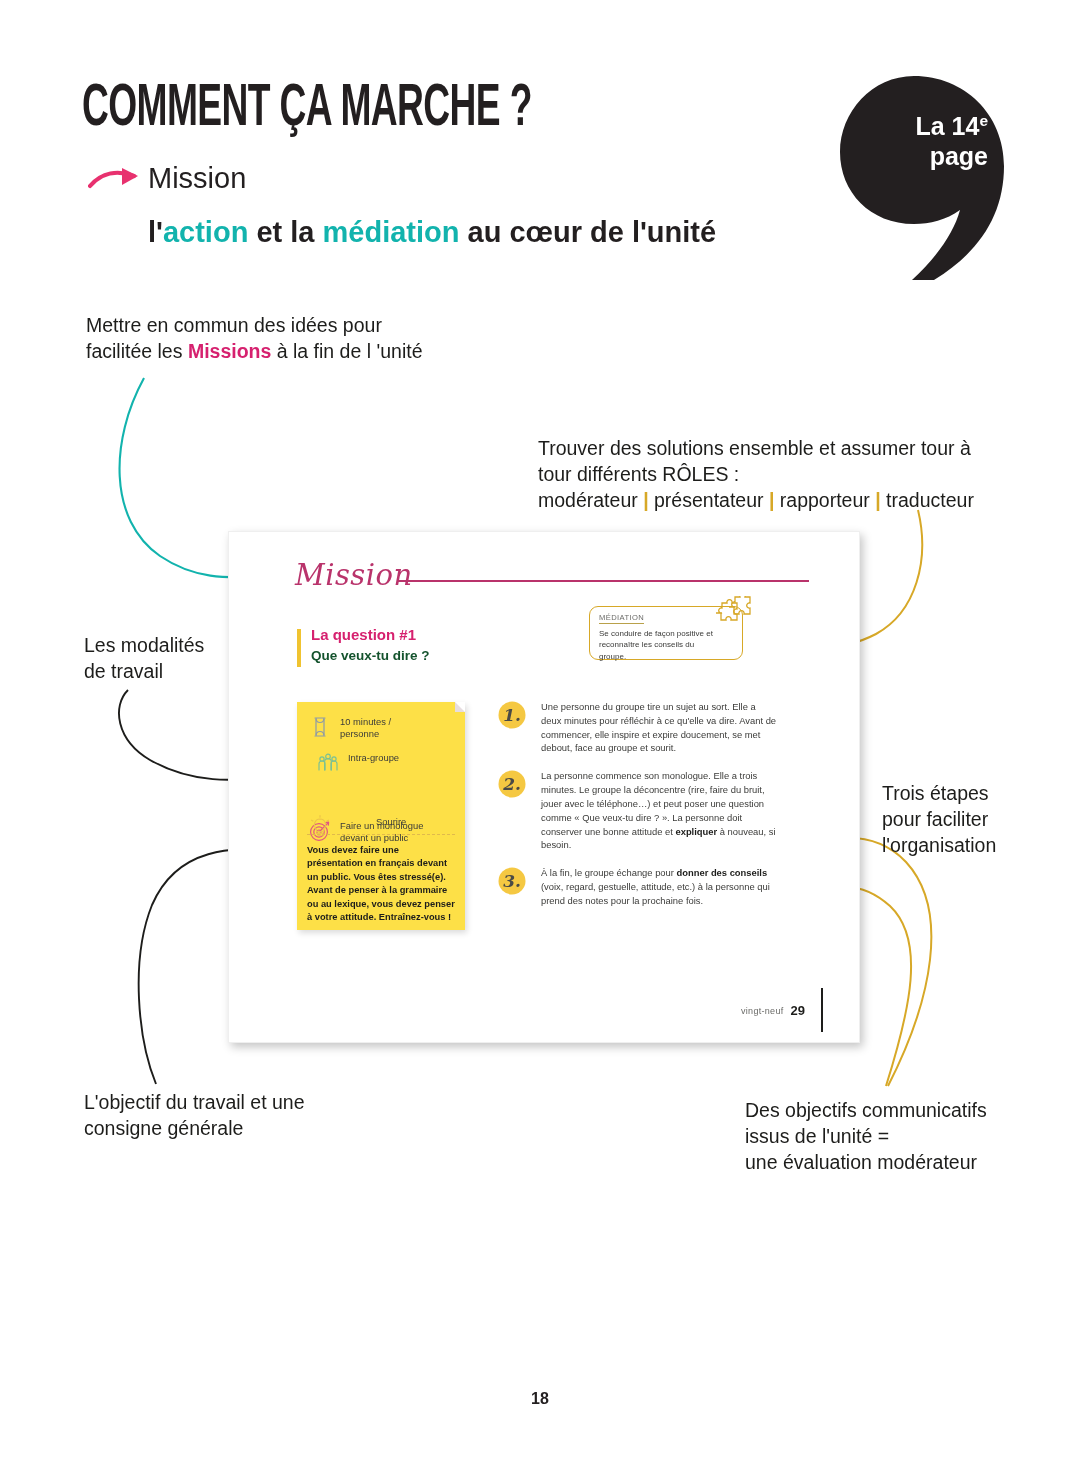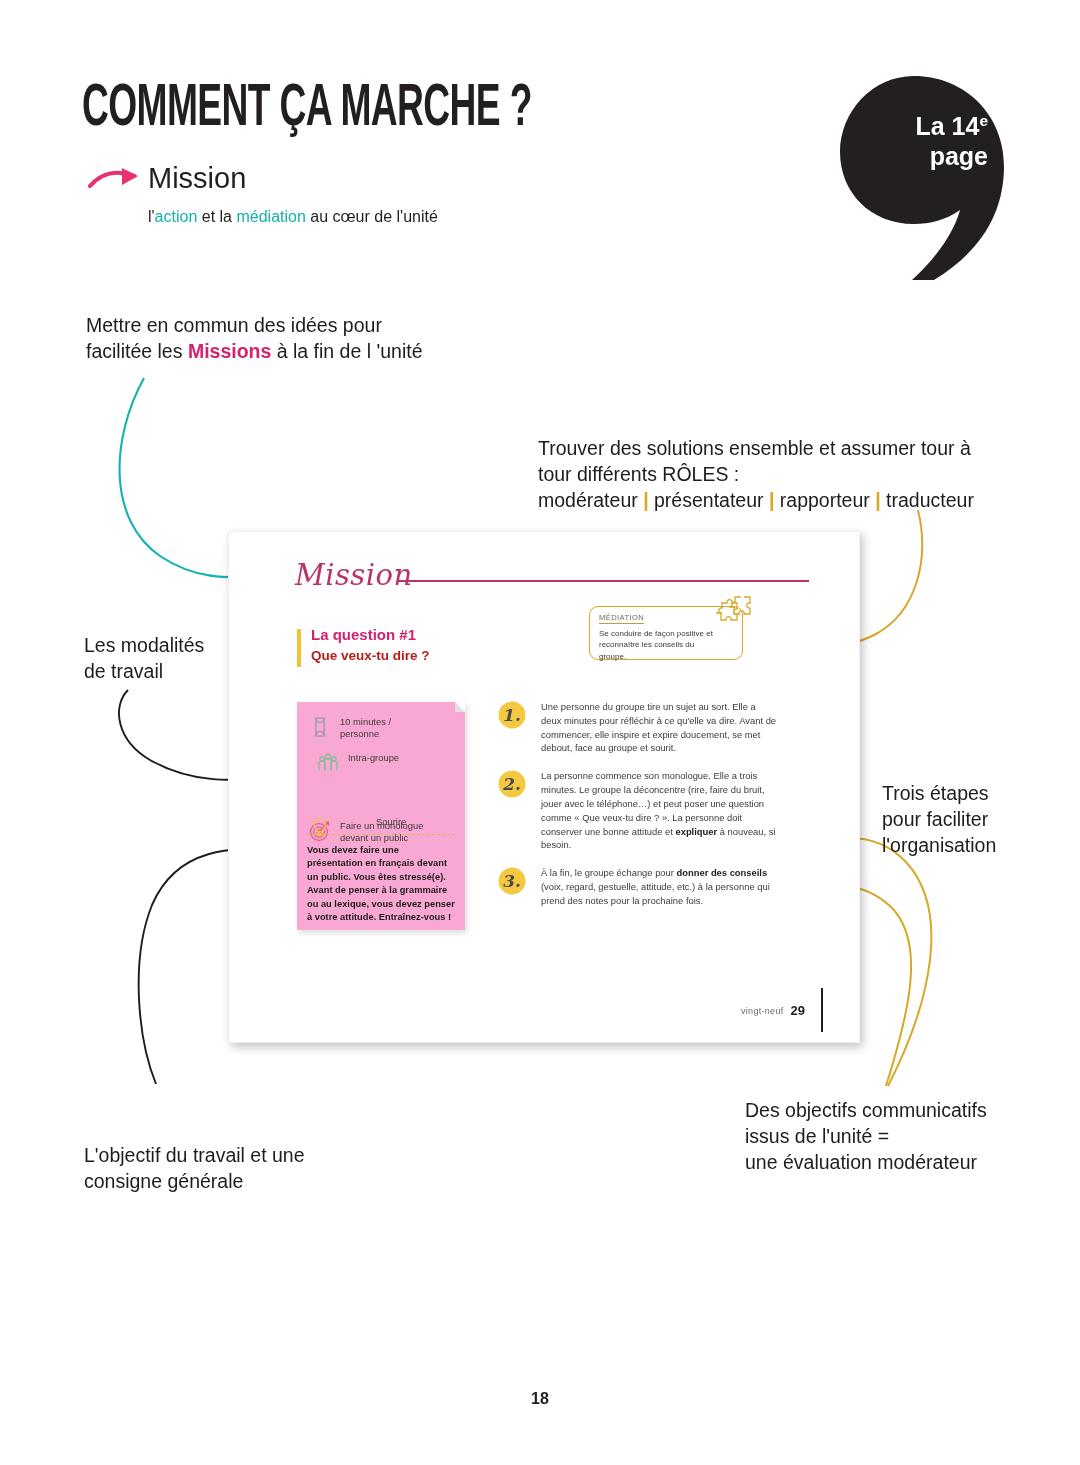--- a/index.html
+++ b/index.html
@@ -26,21 +26,21 @@
     color:#231f20;
     transform:scaleX(0.62);
     transform-origin:left top;
     white-space:nowrap;
   }
   .subtitle-wrap{position:absolute;left:148px;top:163px;}
   .subtitle-main{
     font-size:29px;font-weight:400;color:#231f20;line-height:1.1;
   }
   .subtitle-sub{
-    font-size:16px;font-weight:400;color:#231f20;margin-top:12px;line-height:1.2;
+    font-size:29px;font-weight:700;color:#231f20;margin-top:20px;line-height:1.2;
   }
   .tealword{color:#12b3ad;}
 
   
   .pink-arrow{position:absolute;left:88px;top:166px;width:56px;height:26px;}
 
   
   .badge{position:absolute;left:838px;top:74px;width:180px;height:210px;}
   .badge-text{
     position:absolute;left:866px;top:112px;width:122px;
@@ -51,21 +51,21 @@
 
   
   .callout{position:absolute;font-size:19.5px;line-height:1.33;color:#1d1d1b;font-weight:400;}
   .pinkword{color:#d6216f;font-weight:bold;}
   .sep{color:#d7a827;font-weight:bold;}
 
   #cal-mettre{left:86px;top:313px;width:400px;}
   #cal-trouver{left:538px;top:436px;width:500px;}
   #cal-modalites{left:84px;top:633px;width:210px;}
   #cal-trois{left:882px;top:781px;width:160px;}
-  #cal-objectif{left:84px;top:1143px;width:300px;}
+  #cal-objectif{left:84px;top:1090px;width:300px;}
   #cal-desobj{left:745px;top:1098px;width:300px;}
 
   
   .card{
     position:absolute;left:228px;top:531px;width:630px;height:510px;
     background:#ffffff;
     box-shadow:3px 4px 9px rgba(0,0,0,.23);
     border:1px solid #efefef;
   }
   .mission-script{
@@ -76,21 +76,21 @@
     color:#b9336b;
     letter-spacing:0.5px;
   }
   .mission-rule{
     position:absolute;left:168px;top:48px;width:412px;height:2px;background:#b9336b;
   }
 
   .q-block{position:absolute;left:68px;top:94px;}
   .q-bar{position:absolute;left:0;top:3px;width:4px;height:38px;background:#f0c330;}
   .q-title{margin-left:14px;font-size:15px;font-weight:bold;color:#d6216f;line-height:1.25;}
-  .q-sub{margin-left:14px;font-size:13.5px;font-weight:bold;color:#b91c1c;margin-top:3px;}
+  .q-sub{margin-left:14px;font-size:13.5px;font-weight:bold;color:#14532d;margin-top:3px;}
 
   
   .med-box{
     position:absolute;left:360px;top:74px;width:152px;height:52px;
     border:1.6px solid #d7a827;border-radius:9px;
     background:#ffffff;
   }
   .med-label{
     position:absolute;left:370px;top:81px;
     font-size:7.6px;letter-spacing:.4px;color:#6b6b68;
@@ -98,21 +98,21 @@
   }
   .med-body{
     position:absolute;left:370px;top:96px;width:120px;
     font-size:8px;line-height:1.42;color:#3b3b39;
   }
   .puzzle{position:absolute;left:484px;top:64px;width:38px;height:30px;}
 
   
   .modbox{
     position:absolute;left:68px;top:170px;width:168px;height:228px;
-    background:#f9a8d4;
+    background:#fde047;
     box-shadow:2px 3px 6px rgba(0,0,0,.14);
     text-decoration:underline;
   }
   .modbox:after{
     content:"";position:absolute;right:0;top:0;border-width:0 10px 10px 0;
     border-style:solid;border-color:#ffffff #ffffff #e6dde0 #e6dde0;
   }
   .mod-row{position:absolute;display:flex;align-items:flex-start;}
   .mod-ico{width:26px;height:26px;flex:0 0 26px;}
   .mod-txt{font-size:9.4px;line-height:1.32;color:#3b3b39;margin-left:7px;padding-top:2px;}

